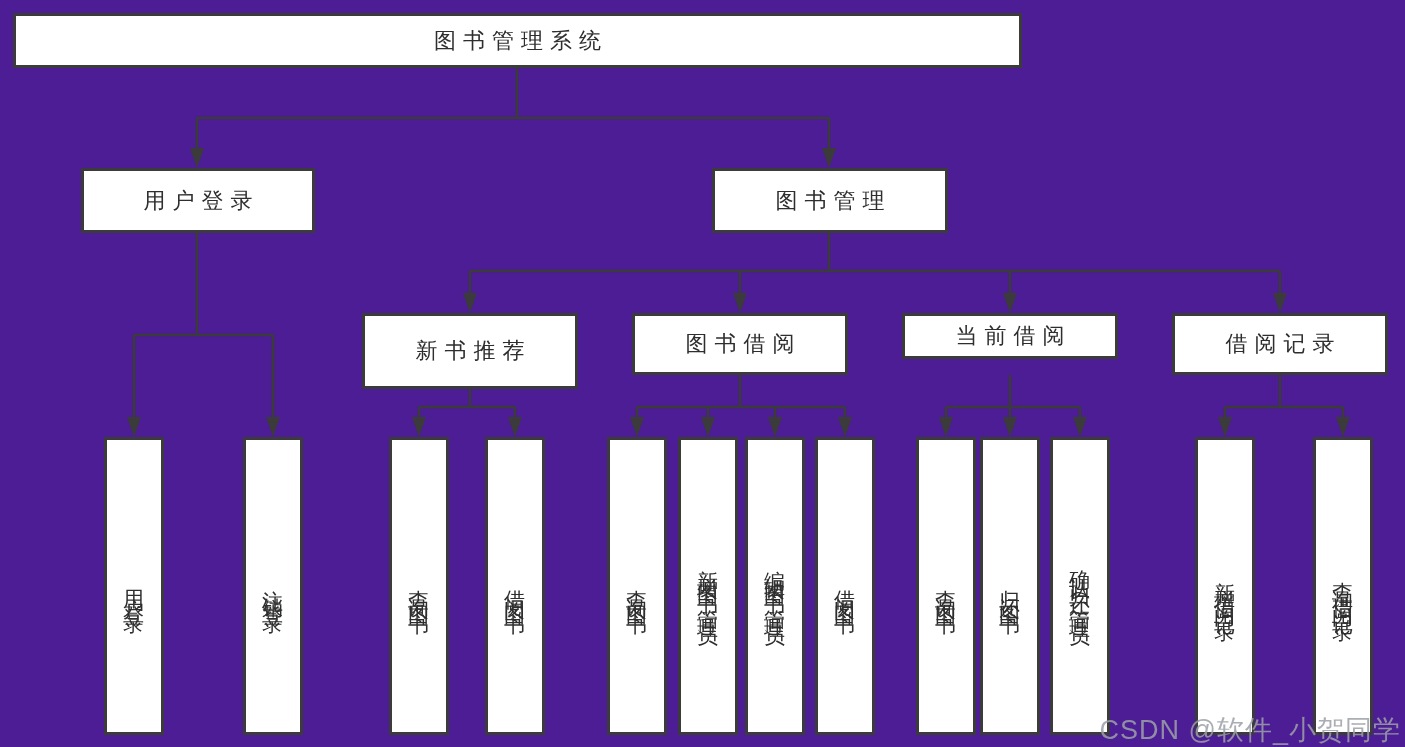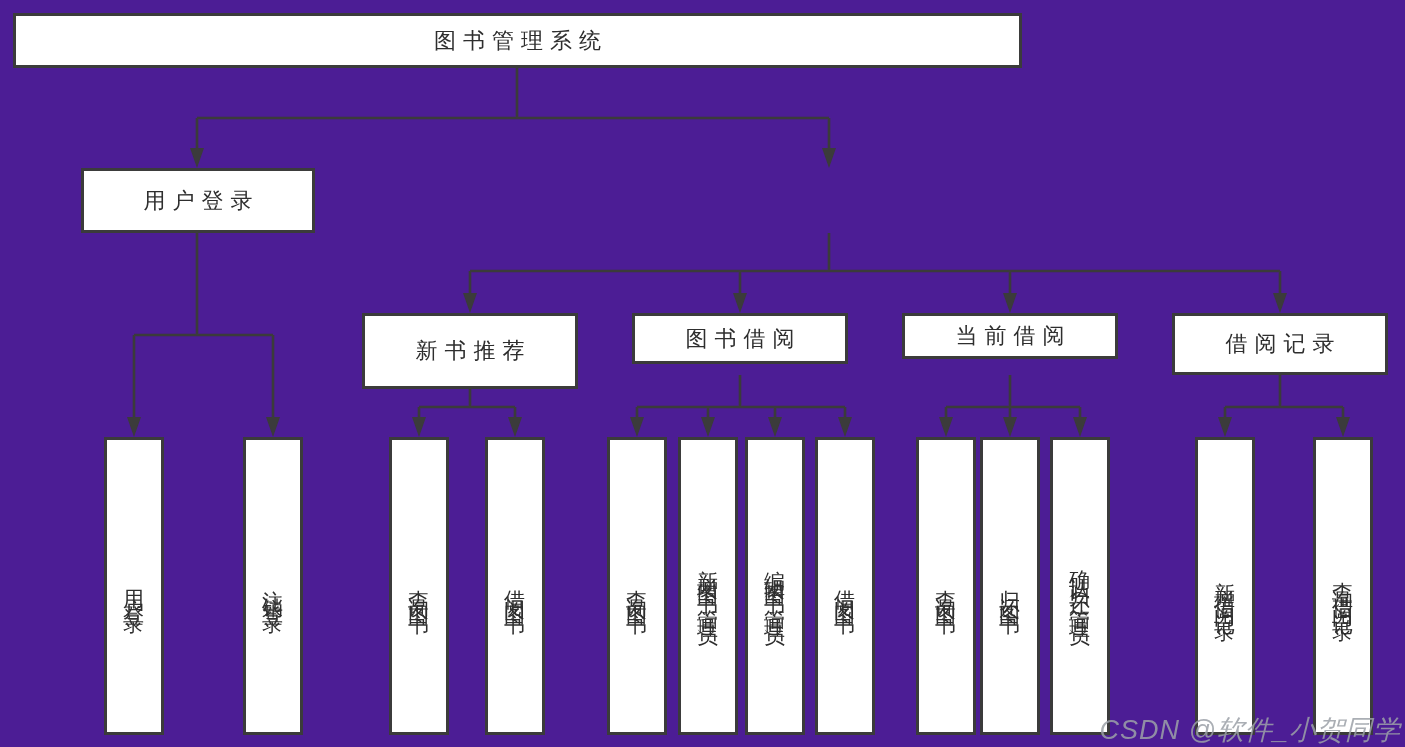--- a/index.html
+++ b/index.html
@@ -12,21 +12,21 @@
     position:absolute;box-sizing:border-box;border:3px solid #3b3b3b;background:#ffffff;
     display:flex;align-items:center;justify-content:center;
   }
   .hlabel{font-size:22px;letter-spacing:7px;white-space:nowrap;padding-left:7px;}
   .leaf .vlabel{
     writing-mode:vertical-rl;text-orientation:mixed;
     font-size:21px;letter-spacing:8px;line-height:1;padding-top:6px;
   }
   .watermark{
     position:absolute;top:712px;right:10px;font-size:27px;letter-spacing:1px;
-    color:#9ca1a8;opacity:0.85;white-space:nowrap;font-style:italic;
+    color:#9ca1a8;opacity:0.85;white-space:nowrap;
   }
 </style>
 </head>
 <body>
 
 <div class="canvas">
 
   <svg class="connectors" viewBox="0 0 1405 747" xmlns="http://www.w3.org/2000/svg">
     <path fill="none" stroke="#3b3b3b" stroke-width="2.6" d="M517 68 V118 M197 118 H829 M197 118 V151 M829 118 V151
              M197 233 V335 M134 335 H273 M134 335 V420 M273 335 V420
@@ -58,25 +58,28 @@
     </g>
   </svg>
 
   <div class="box" style="left:13px;top:13px;width:1009px;height:55px;">
     <span class="hlabel">图书管理系统</span>
   </div>
 
   <div class="box" style="left:81px;top:168px;width:234px;height:65px;">
     <span class="hlabel">用户登录</span>
   </div>
+  <div class="box" style="left:712px;top:168px;width:236px;height:65px;">
+    <span class="hlabel">图书管理</span>
+  </div>
 
   <div class="box" style="left:362px;top:313px;width:216px;height:76px;">
     <span class="hlabel">新书推荐</span>
   </div>
-  <div class="box" style="left:632px;top:313px;width:216px;height:51px;align-items:center;">
+  <div class="box" style="left:632px;top:313px;width:216px;height:62px;align-items:center;">
     <span class="hlabel">图书借阅</span>
   </div>
   <div class="box" style="left:902px;top:313px;width:216px;height:46px;">
     <span class="hlabel">当前借阅</span>
   </div>
   <div class="box" style="left:1172px;top:313px;width:216px;height:62px;">
     <span class="hlabel">借阅记录</span>
   </div>
 
   <div class="box leaf" style="left:104px;top:437px;width:60px;height:298px;">

